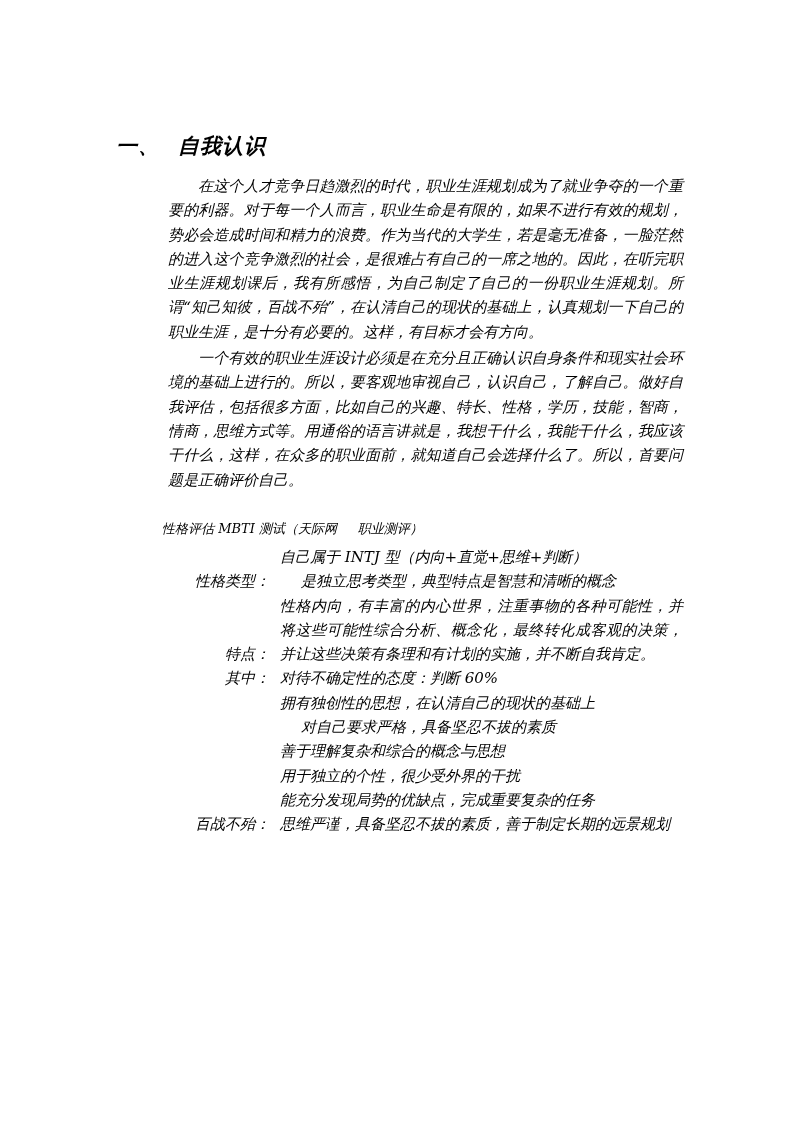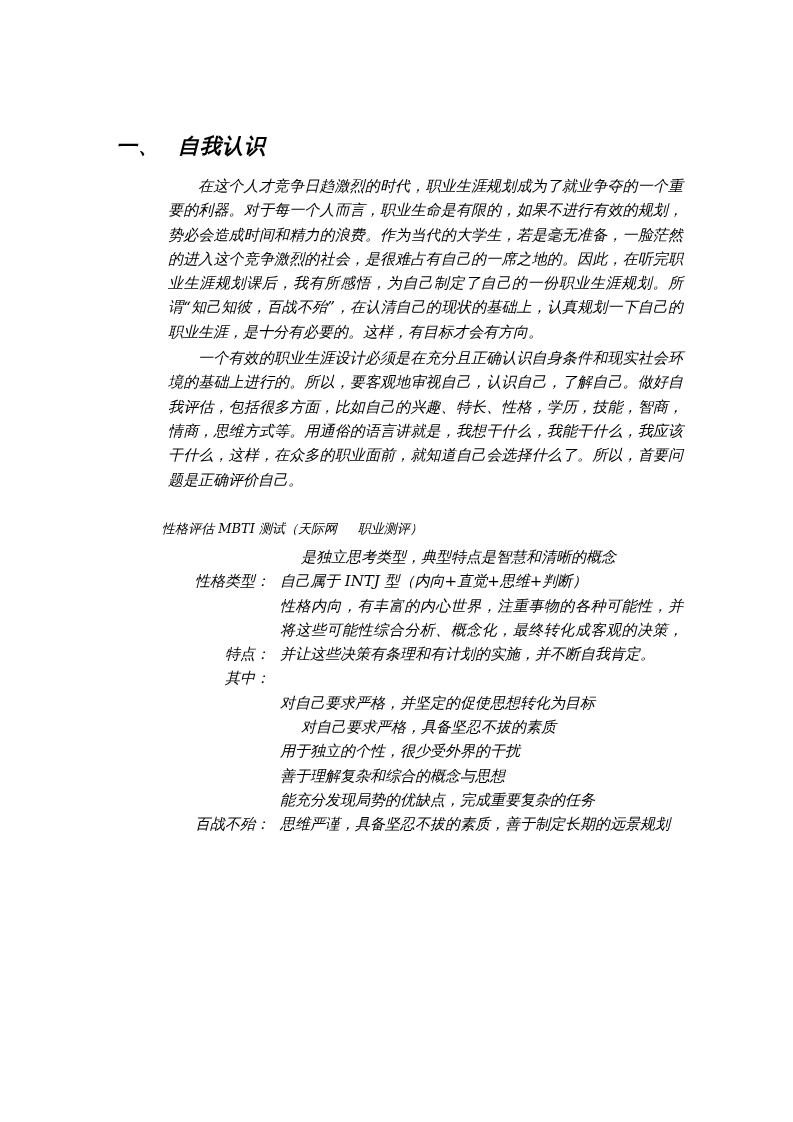--- a/index.html
+++ b/index.html
@@ -91,43 +91,44 @@
   <p class="body-par">在这个人才竞争日趋激烈的时代，职业生涯规划成为了就业争夺的一个重要的利器。对于每一个人而言，职业生命是有限的，如果不进行有效的规划，势必会造成时间和精力的浪费。作为当代的大学生，若是毫无准备，一脸茫然的进入这个竞争激烈的社会，是很难占有自己的一席之地的。因此，在听完职业生涯规划课后，我有所感悟，为自己制定了自己的一份职业生涯规划。所谓“知己知彼，百战不殆”，在认清自己的现状的基础上，认真规划一下自己的职业生涯，是十分有必要的。这样，有目标才会有方向。</p>
   <p class="body-par">一个有效的职业生涯设计必须是在充分且正确认识自身条件和现实社会环境的基础上进行的。所以，要客观地审视自己，认识自己，了解自己。做好自我评估，包括很多方面，比如自己的兴趣、特长、性格，学历，技能，智商，情商，思维方式等。用通俗的语言讲就是，我想干什么，我能干什么，我应该干什么，这样，在众多的职业面前，就知道自己会选择什么了。所以，首要问题是正确评价自己。</p>
 
   <div class="mbti-title">
     <span>性格评估 MBTI 测试（天际网</span><span class="gap"></span><span>职业测评）</span>
   </div>
 
   <div class="row">
     <div class="label">性格类型：</div>
     <div class="value">
+      <span class="value-block">自己属于 INTJ 型（内向+直觉+思维+判断）</span>
       <span class="value-block" style="text-indent:1.4em; display:block;">是独立思考类型，典型特点是智慧和清晰的概念</span>
-      <span class="value-block">自己属于 INTJ 型（内向+直觉+思维+判断）</span>
     </div>
   </div>
 
   <div class="row">
     <div class="label">特点：</div>
     <div class="value">
       <span class="value-block">性格内向，有丰富的内心世界，注重事物的各种可能性，并将这些可能性综合分析、概念化，最终转化成客观的决策，并让这些决策有条理和有计划的实施，并不断自我肯定。</span>
     </div>
   </div>
 
   <div class="row">
     <div class="label">其中：</div>
     <div class="value">
+      <span class="value-block">对待不确定性的态度：判断 60%</span>
     </div>
   </div>
 
   <div class="row">
     <div class="label">百战不殆：</div>
     <div class="value">
-      <span class="value-block">对自己要求严格，并坚定的促使思想转化为目标</span>
+      <span class="value-block">拥有独创性的思想，在认清自己的现状的基础上</span>
       <span class="value-block" style="text-indent:1.4em;">对自己要求严格，具备坚忍不拔的素质</span>
+      <span class="value-block">善于理解复杂和综合的概念与思想</span>
       <span class="value-block">用于独立的个性，很少受外界的干扰</span>
-      <span class="value-block">善于理解复杂和综合的概念与思想</span>
       <span class="value-block">能充分发现局势的优缺点，完成重要复杂的任务</span>
       <span class="value-block">思维严谨，具备坚忍不拔的素质，善于制定长期的远景规划</span>
     </div>
   </div>
 
 </div>
 
 </body></html>

